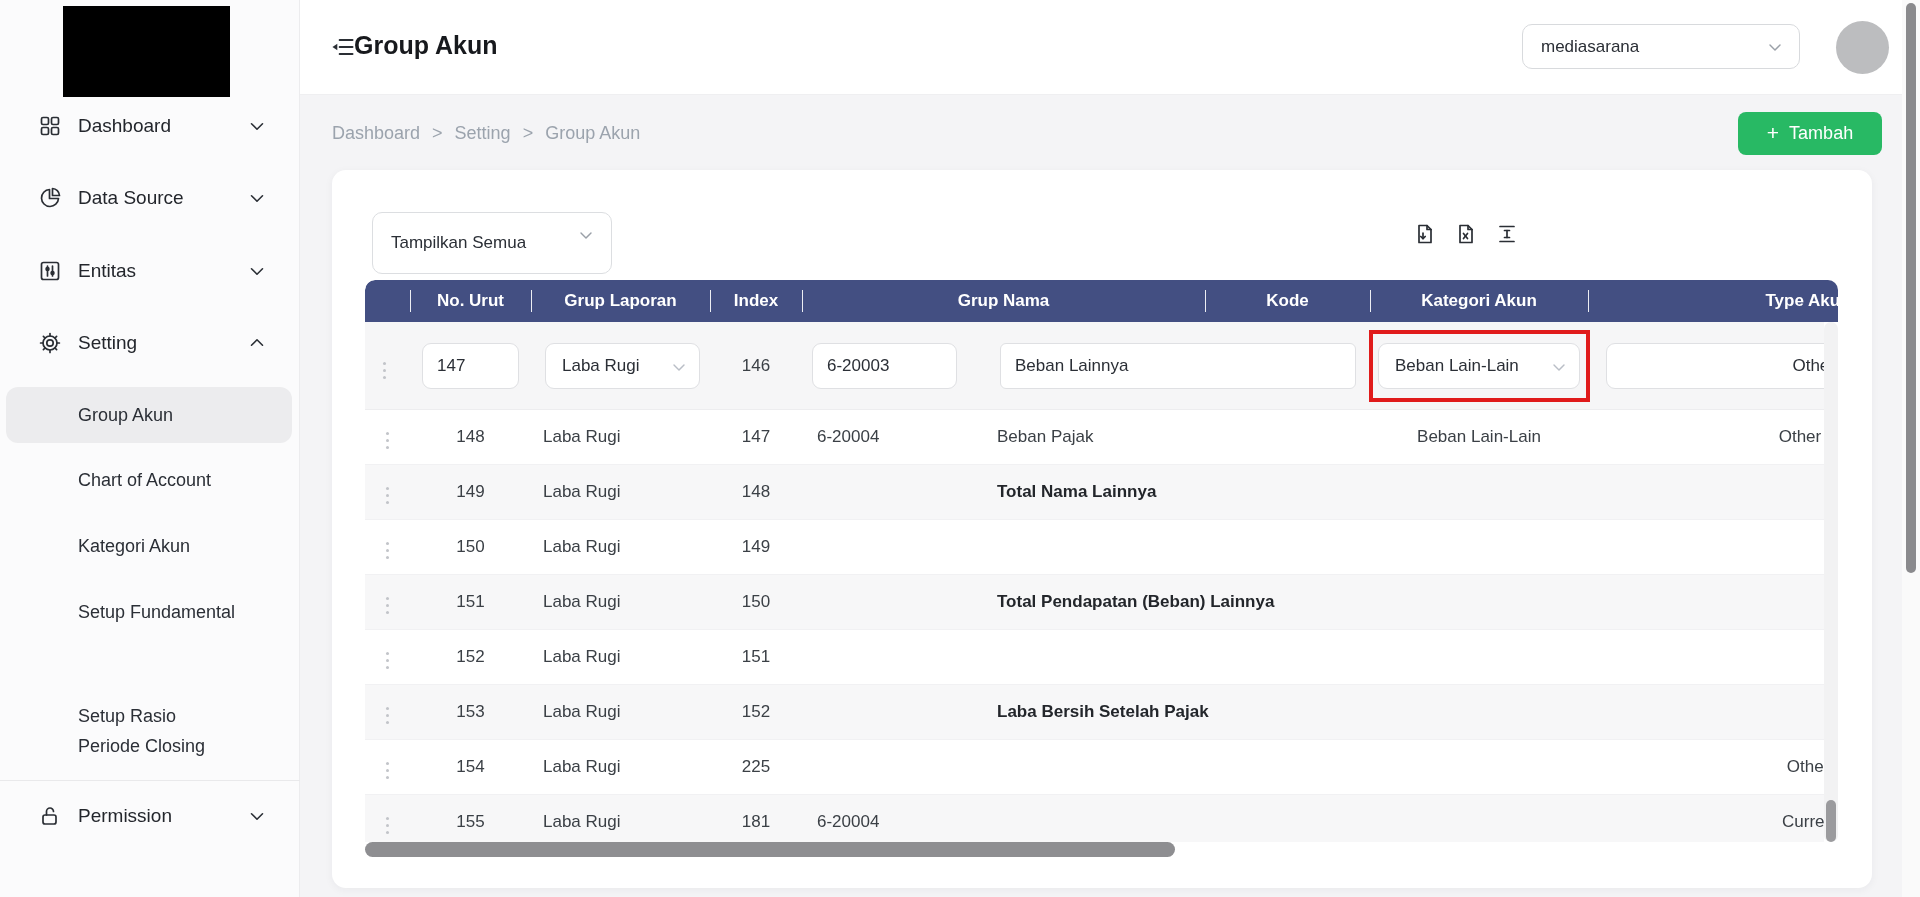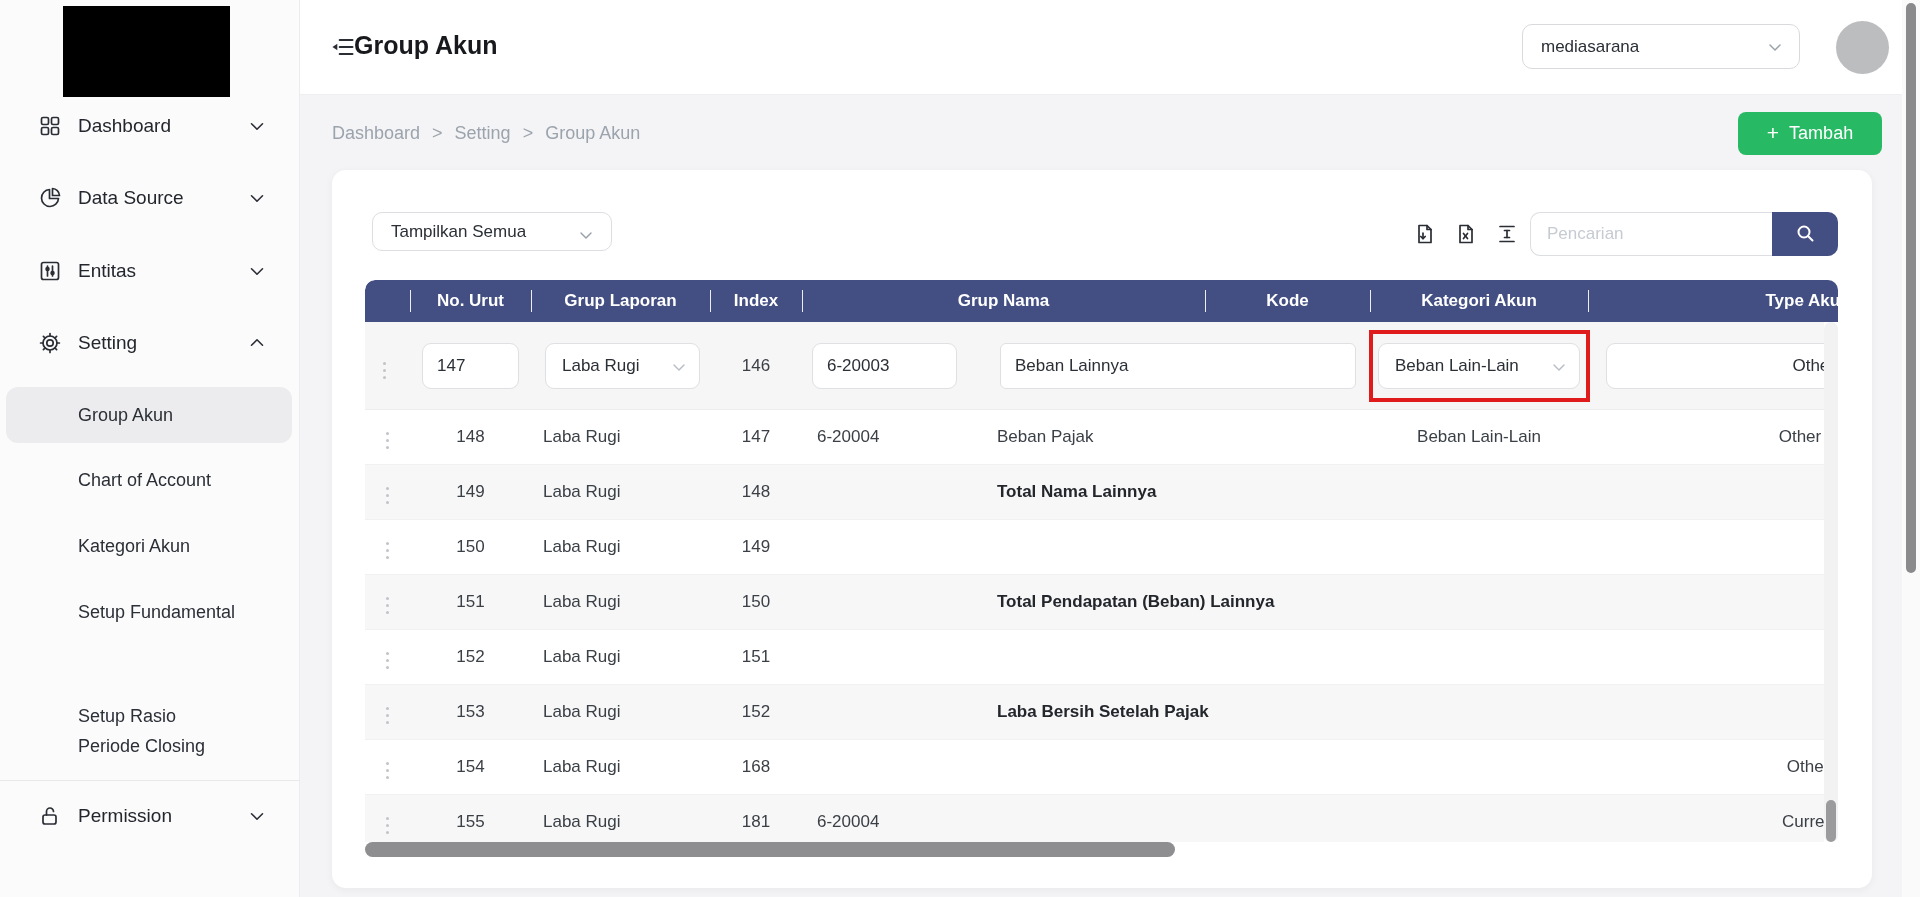--- a/index.html
+++ b/index.html
@@ -36,21 +36,21 @@
   #breadcrumb .bc-sep { color:#9ba3ad; }
   #breadcrumb .bc-item { cursor:pointer; }
   #add-btn { position:absolute; left:1438px; top:17px; width:144px; height:43px; background:#28b964;
     border:none; border-radius:8px; color:#fff; font-size:18px; font-family:"Liberation Sans",sans-serif;
     cursor:pointer; display:flex; align-items:center; justify-content:center; gap:10px; }
   #add-btn .plus { font-size:21px; font-weight:400; margin-top:-2px; }
 
   
   #card { position:absolute; left:32px; top:75px; width:1540px; height:718px; background:#fff;
     border-radius:14px; box-shadow:0 2px 8px rgba(40,40,60,.05); }
-  #filter-select { position:absolute; left:40px; top:42px; width:240px; height:39px; border:1px solid #dcdee1;
+  #filter-select { position:absolute; left:40px; top:42px; width:240px; height:62px; border:1px solid #dcdee1;
     border-radius:10px; display:flex; align-items:center; padding-left:18px; font-size:17px; color:#2b2f36; cursor:pointer; }
   #filter-select .chev { position:absolute; right:15px; top:12px; }
   .tool-icon { position:absolute; top:52px; width:24px; height:24px; cursor:pointer; }
   #icon-pdf { left:1081px; } #icon-excel { left:1122px; } #icon-import { left:1163px; }
   #search-wrap { position:absolute; left:1198px; top:42px; width:308px; height:44px; display:flex; }
   #search-input { width:242px; height:44px; border:1px solid #dcdee1; border-right:none;
     border-radius:10px 0 0 10px; padding-left:16px; font-size:17px; color:#2b2f36; outline:none;
     font-family:"Liberation Sans",sans-serif; }
   #search-input::placeholder { color:#c6cbd2; }
   #search-btn { width:66px; height:44px; background:#434f82; border:none; border-radius:0 10px 10px 0; cursor:pointer;
@@ -271,31 +271,20 @@
     <span class="tool-icon" id="icon-import">
       <svg class="stroke" width="24" height="24" viewBox="0 0 24 24">
           <line x1="5" y1="4.5" x2="19" y2="4.5"></line>
           <line x1="5" y1="19.5" x2="19" y2="19.5"></line>
           <line x1="12" y1="8.5" x2="12" y2="15.5"></line>
           <line x1="9.5" y1="8.5" x2="14.5" y2="8.5"></line>
           <line x1="9.5" y1="15.5" x2="14.5" y2="15.5"></line>
         </svg>
     </span>
 
-    <div id="search-wrap">
-      <input id="search-input" placeholder="Pencarian" style="">
-      <button id="search-btn">
-        <span>
-          <svg width="24" height="24" viewBox="0 0 24 24" fill="none" stroke="#ffffff" stroke-width="2" stroke-linecap="round">
-              <circle cx="11" cy="11" r="5.5"></circle>
-              <line x1="15.2" y1="15.2" x2="19.5" y2="19.5"></line>
-            </svg>
-        </span>
-      </button>
-    </div>
 
     <div id="thead-clip">
       <div id="thead-row">
           <div class="th" style="width: 45px;"></div>
           <div class="th sep" style="width: 121px;">No. Urut</div>
           <div class="th sep" style="width: 179px;">Grup Laporan</div>
           <div class="th sep" style="width: 92px;">Index</div>
           <div class="th sep" style="width: 403px;">Grup Nama</div>
           <div class="th sep" style="width: 165px;">Kode</div>
           <div class="th sep" style="width: 218px;">Kategori Akun</div>
@@ -403,21 +392,21 @@
             <div class="td bold" style="width: 403px; padding-left: 30px;">Laba Bersih Setelah Pajak</div>
             <div class="td center" style="width: 218px;"></div>
             <div class="td center" style="width: 440px;"></div>
           </div>
           <div class="t-row">
             <div class="td center" style="width: 45px; justify-content: center;">
               <span><span class="dots"></span></span>
             </div>
             <div class="td center" style="width: 121px;">154</div>
             <div class="td" style="width: 179px; padding-left: 12px;">Laba Rugi</div>
-            <div class="td center" style="width: 92px;">168</div>
+            <div class="td center" style="width: 92px;">225</div>
             <div class="td" style="width: 165px; padding-left: 15px;"></div>
             <div class="td" style="width: 403px; padding-left: 30px;"></div>
             <div class="td center" style="width: 218px;"></div>
             <div class="td center" style="width: 440px;">Other</div>
           </div>
           <div class="t-row zebra">
             <div class="td center" style="width: 45px; justify-content: center;">
               <span><span class="dots"></span></span>
             </div>
             <div class="td center" style="width: 121px;">155</div>

